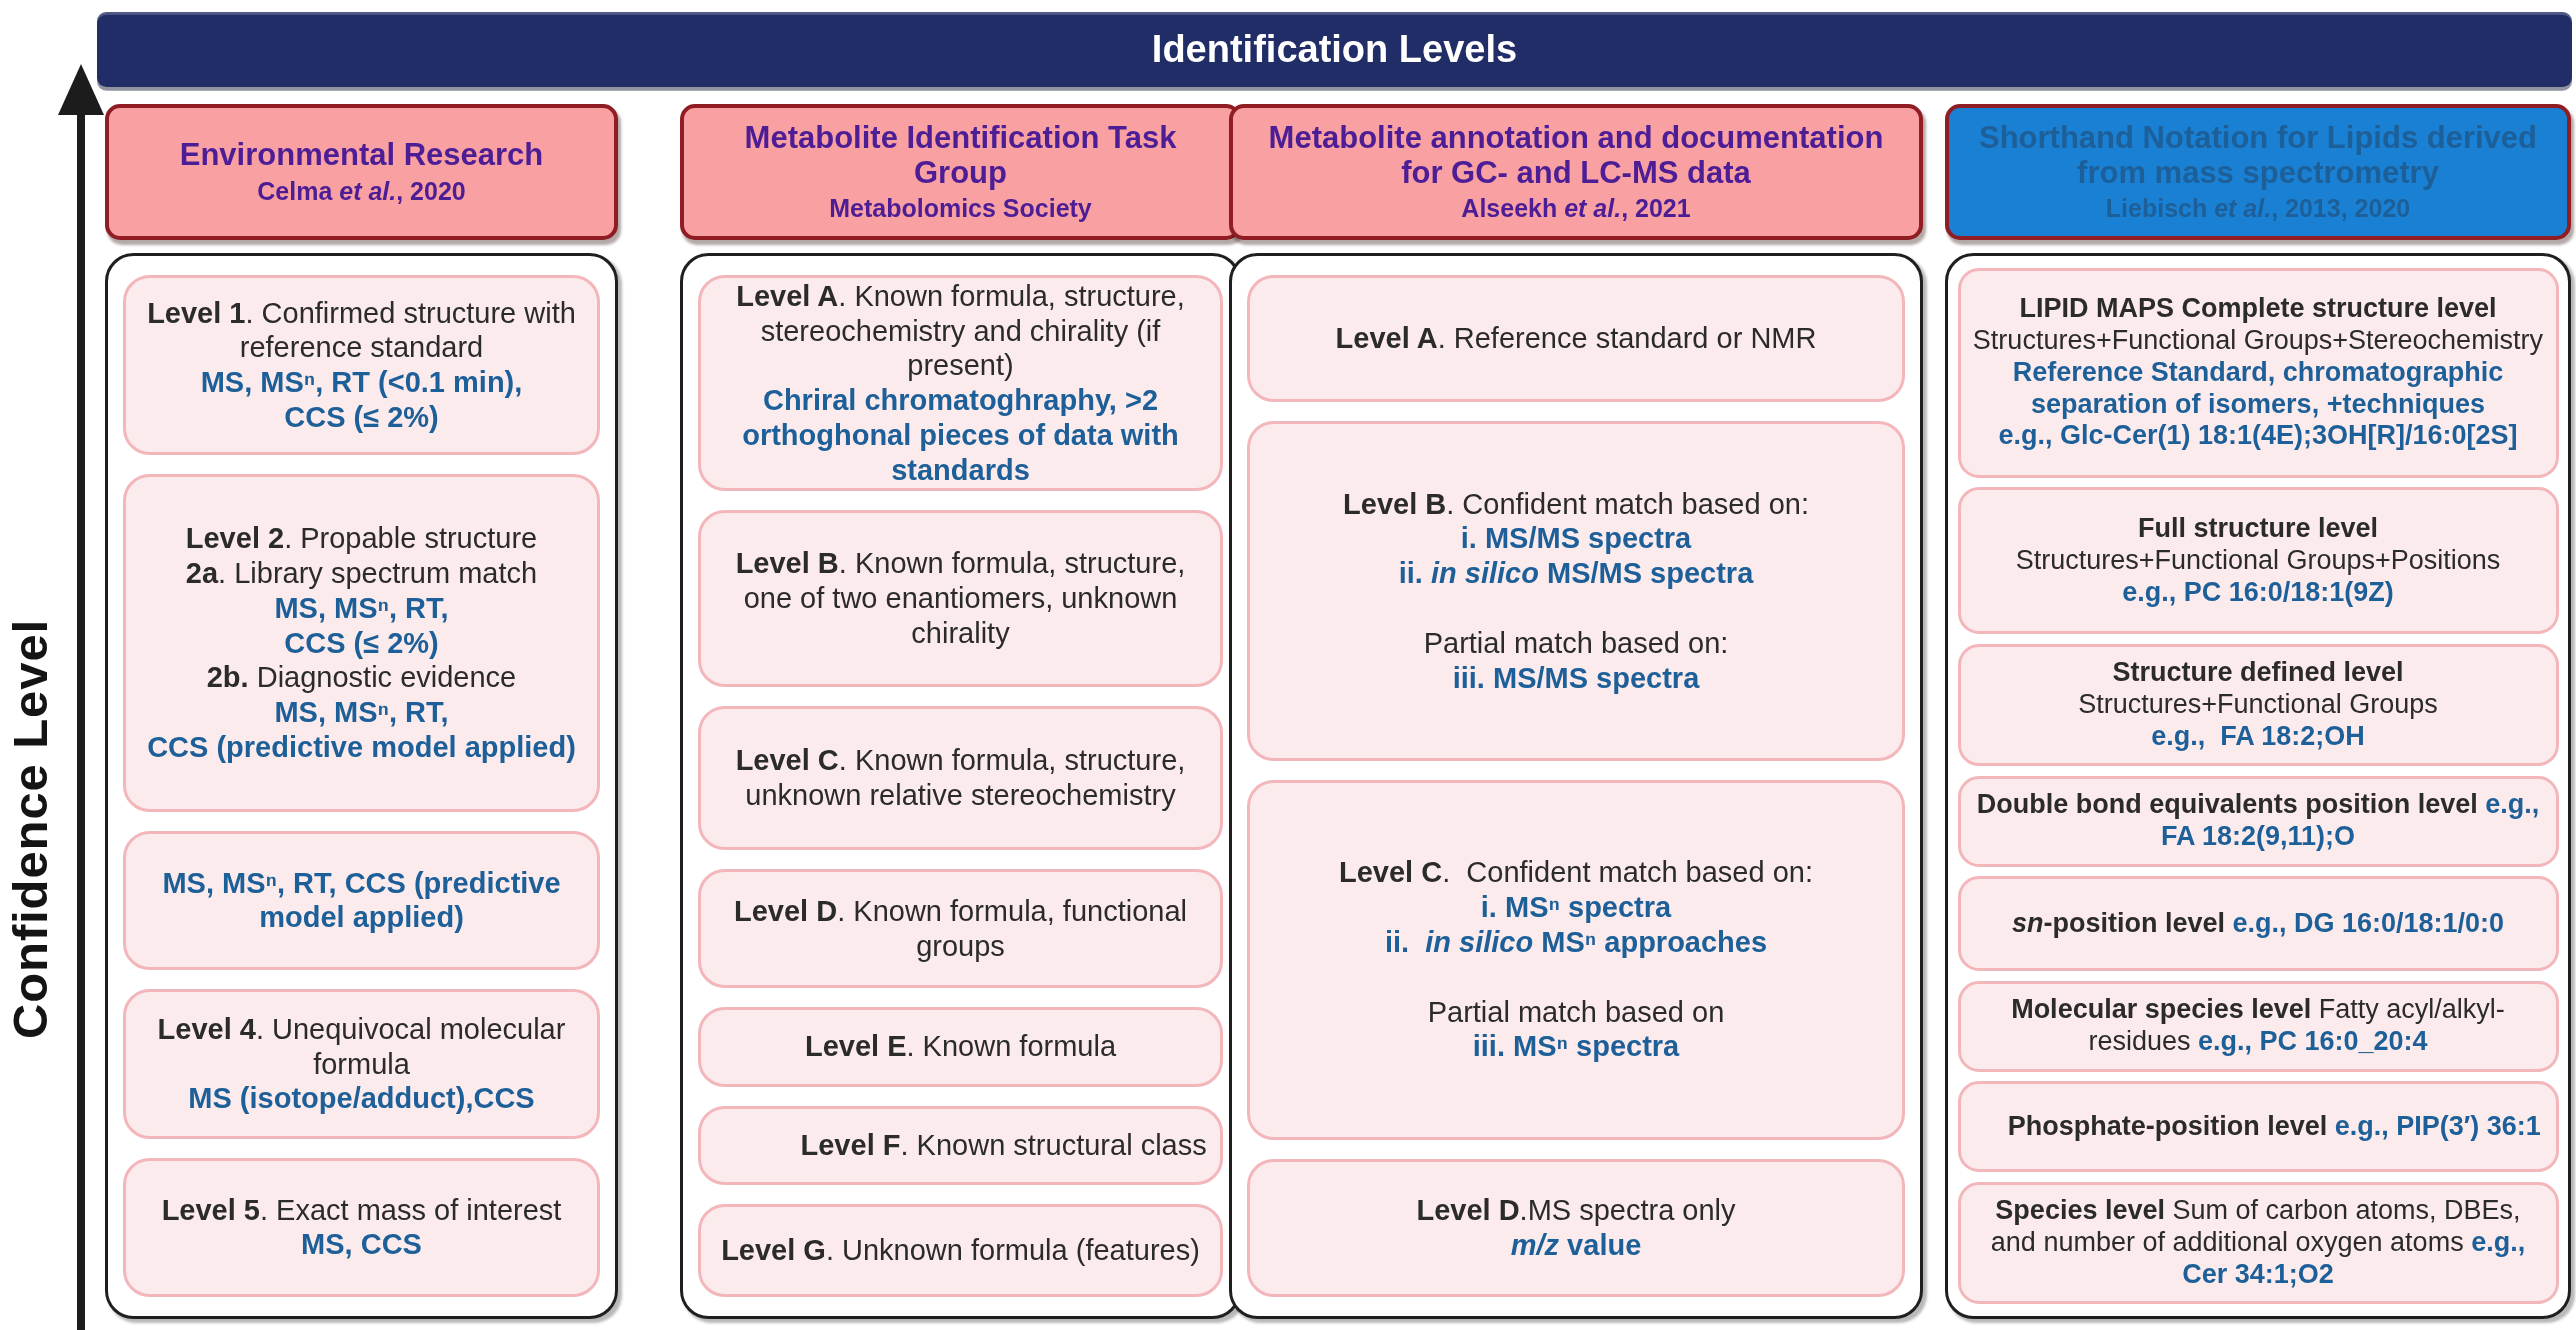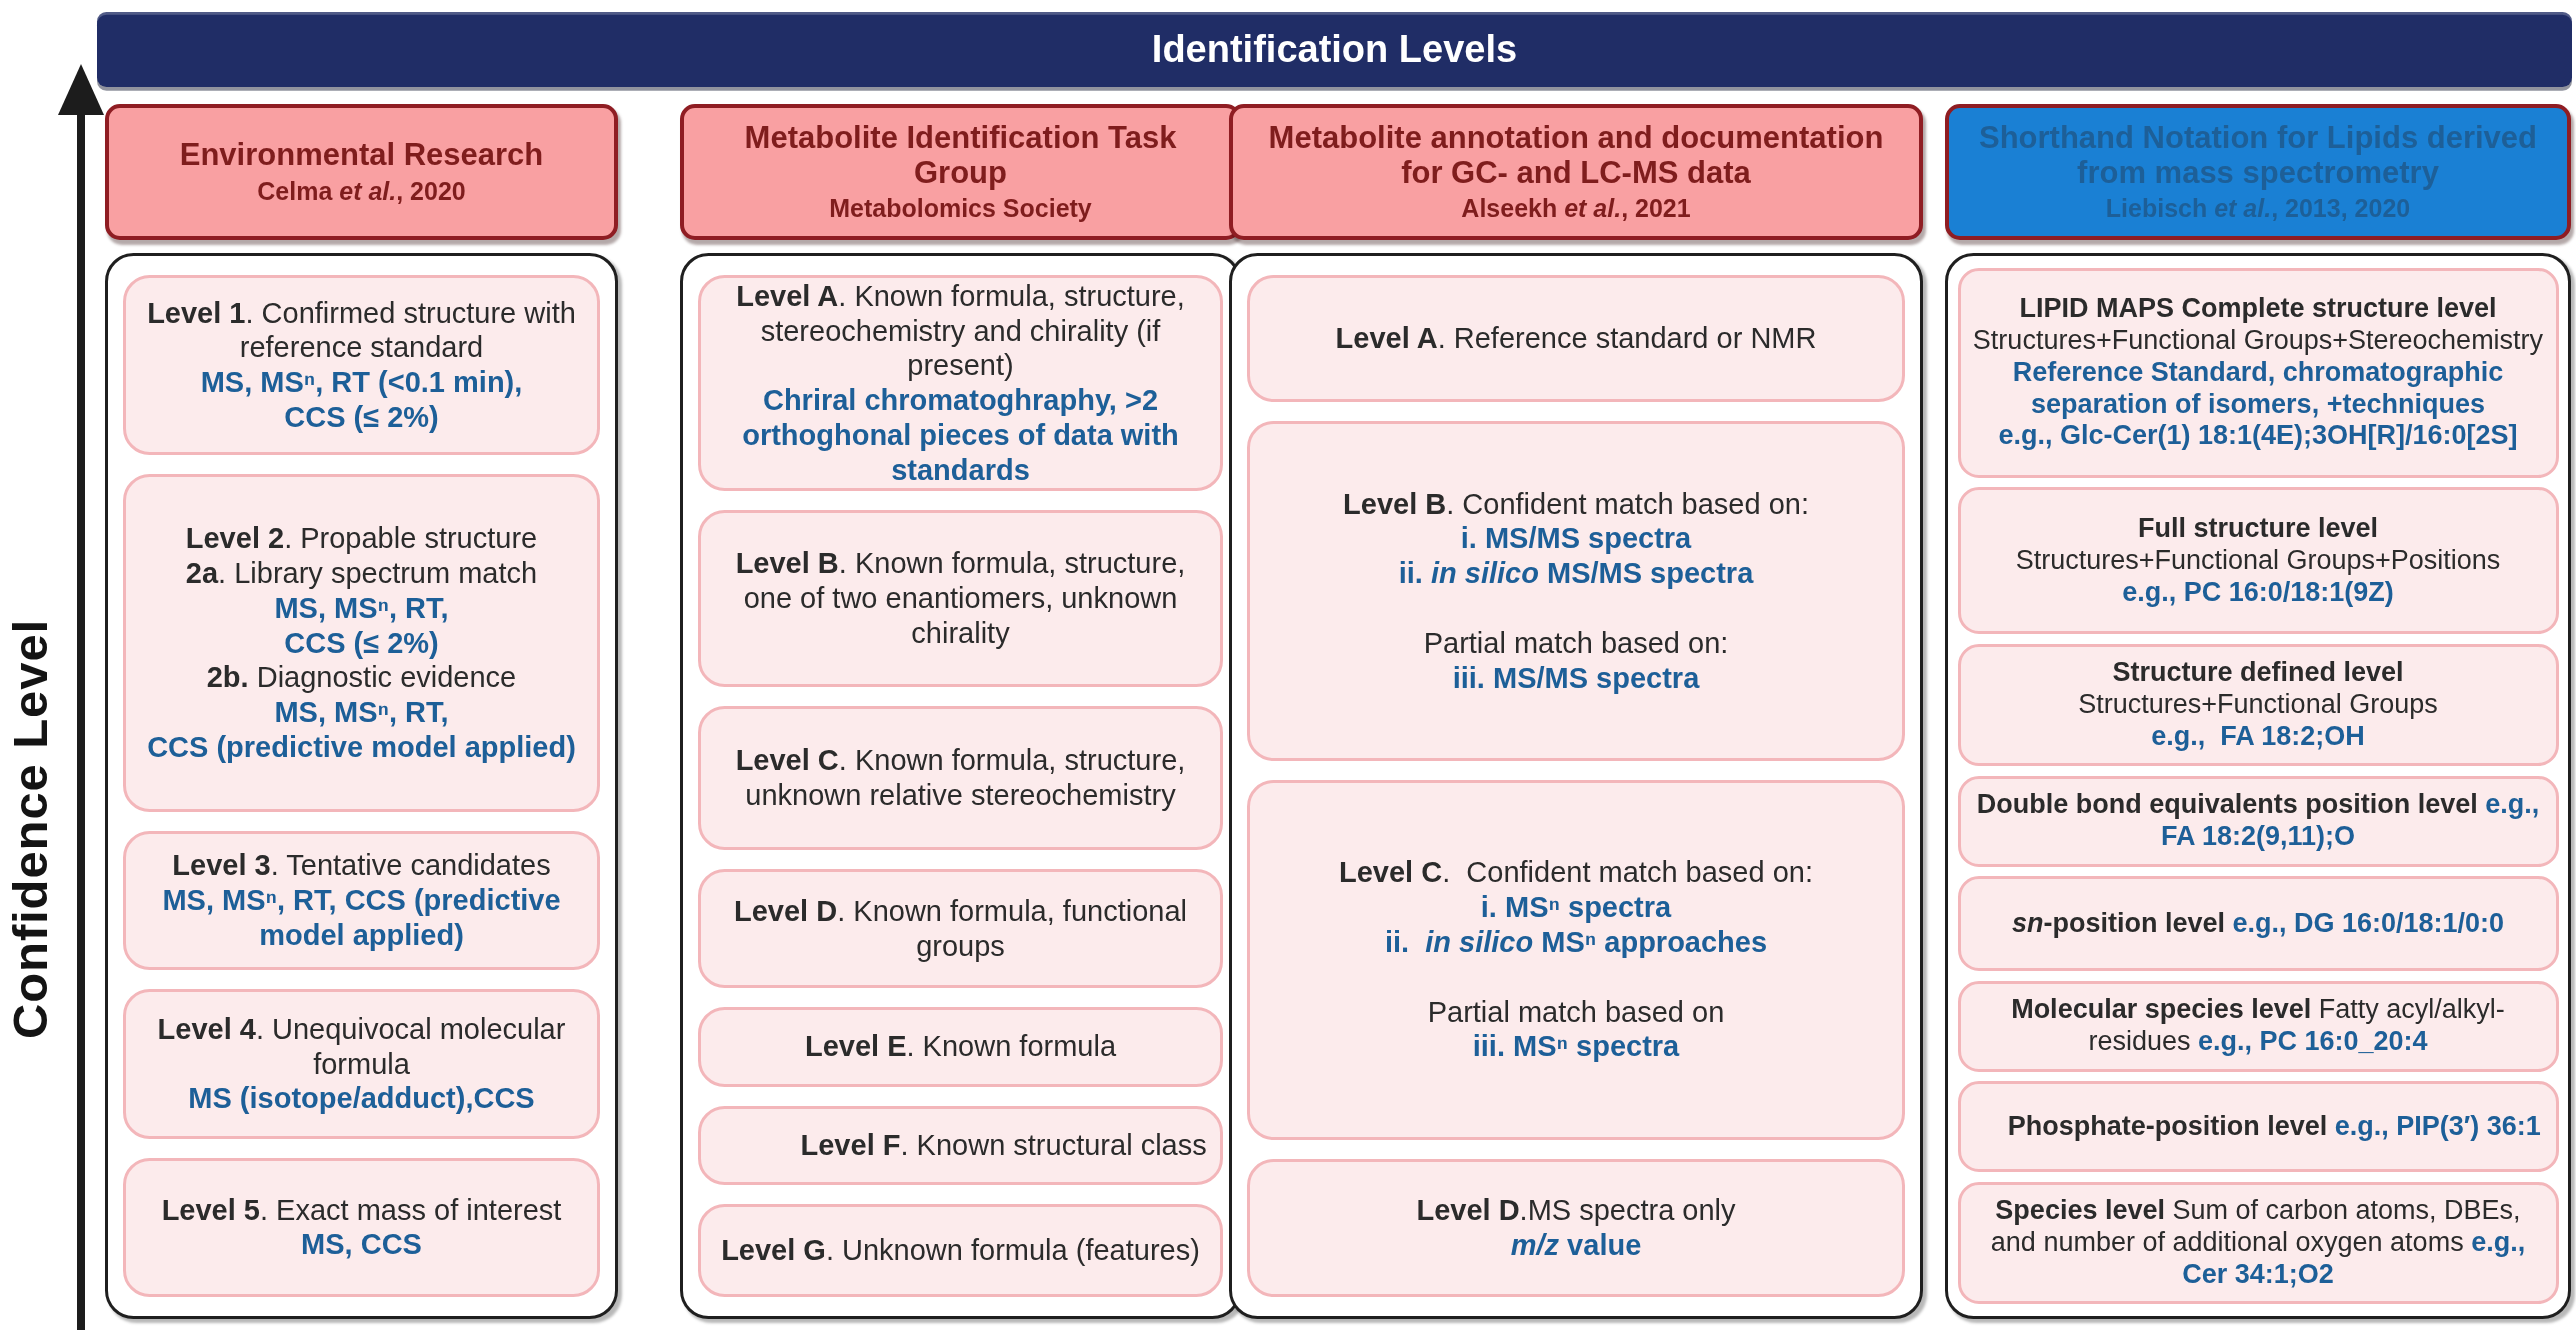--- a/index.html
+++ b/index.html
@@ -38,21 +38,21 @@
   .col{position:absolute;top:104px;bottom:12.3px;display:flex;flex-direction:column;}
   .c1{left:105px;width:513px;}
   .c2{left:644px;width:561px;padding-left:36px;}
   .c3{left:1229px;width:694px;}
   .c4{left:1945px;width:626px;}
 
   .hdr{
     height:136px;box-sizing:border-box;flex:0 0 auto;
     border:4.7px solid var(--header-border);border-radius:15px;
     display:flex;flex-direction:column;align-items:center;justify-content:center;
-    color:#7f1d1d;text-align:center;padding:3.8px 13.3px;
+    color:#4c1d95;text-align:center;padding:3.8px 13.3px;
     box-shadow:2.8px 4.7px 2.8px rgba(40,10,10,.35);
   }
   .hdr.pink{background:var(--header-pink);}
   .hdr.blue{background:var(--header-blue);}
   .hdr-title{font-weight:700;font-size:31px;line-height:1.12;}
   .hdr-sub{font-weight:700;font-size:25px;line-height:1.2;margin-top:2.8px;}
 
   .container{
     flex:1 1 auto;margin-top:13.3px;min-height:0;box-sizing:border-box;
     background:#fff;border:3.8px solid var(--container-border);border-radius:28.5px;
@@ -101,21 +101,20 @@
         <div class="box" style="flex: 2.7 1 0px;">
           <div class="line"><span class="b">Level 2</span><span class="">. Propable structure</span></div>
           <div class="line"><span class="b">2a</span><span class="">. Library spectrum match</span></div>
           <div class="line"><span class="blue b">MS, MSⁿ, RT,</span></div>
           <div class="line"><span class="blue b">CCS (≤ 2%)</span></div>
           <div class="line"><span class="b">2b.</span><span class=""> Diagnostic evidence</span></div>
           <div class="line"><span class="blue b">MS, MSⁿ, RT,</span></div>
           <div class="line"><span class="blue b">CCS (predictive model applied)</span></div>
         </div>
         <div class="box" style="flex: 1 1 0px;">
-          <div class="line"><span class="b">Level 3</span><span class="">. Tentative candidates</span></div>
           <div class="line"><span class="blue b">MS, MSⁿ, RT, CCS (predictive model applied)</span></div>
         </div>
         <div class="box" style="flex: 1.1 1 0px;">
           <div class="line"><span class="b">Level 4</span><span class="">. Unequivocal molecular formula</span></div>
           <div class="line"><span class="blue b">MS (isotope/adduct),CCS</span></div>
         </div>
         <div class="box" style="flex: 1 1 0px;">
           <div class="line"><span class="b">Level 5</span><span class="">. Exact mass of interest</span></div>
           <div class="line"><span class="blue b">MS, CCS</span></div>
         </div>

